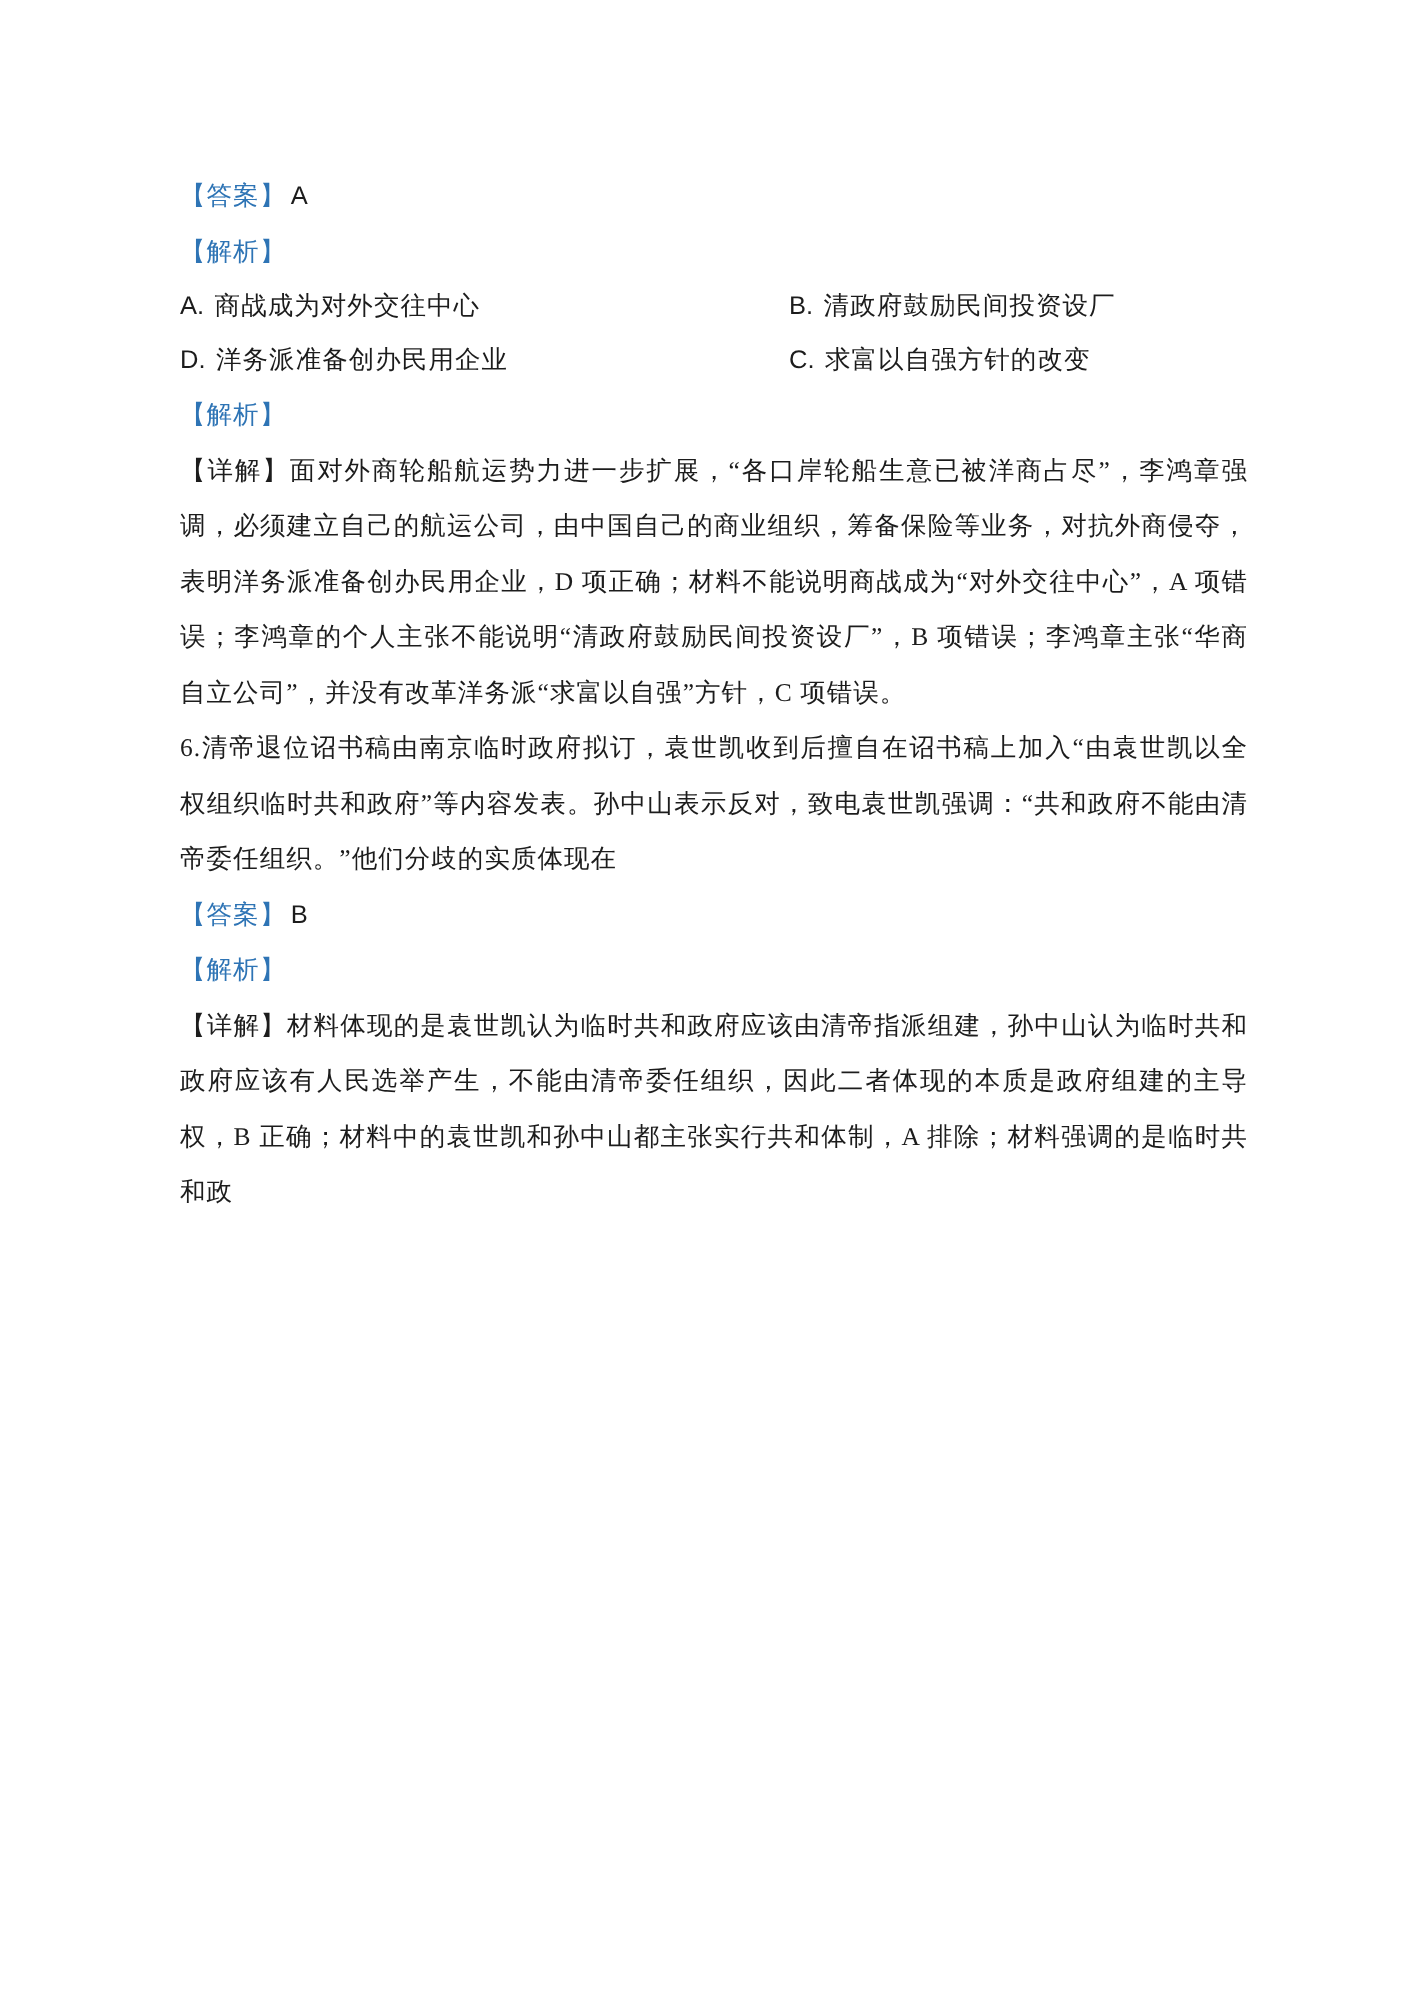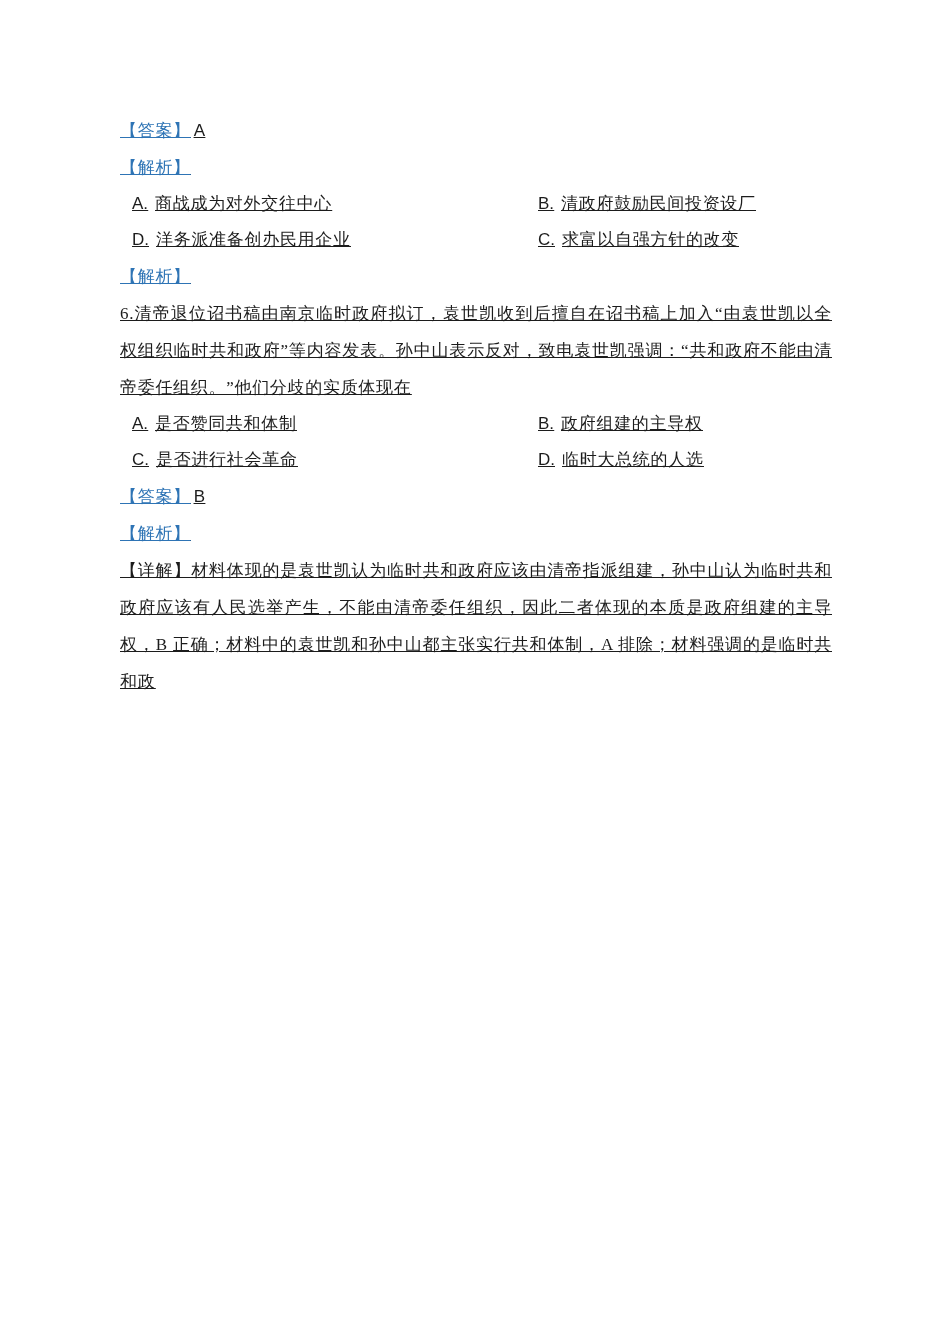--- a/index.html
+++ b/index.html
@@ -1,15 +1,15 @@
 <!DOCTYPE html>
 <html><head>
 <meta charset="utf-8">
 <style>
-  * { margin: 0; padding: 0; box-sizing: border-box; text-decoration: underline; }
+  * { margin: 0; padding: 0; box-sizing: border-box; }
   html, body {
     width: 950px; height: 1344px;
     background: #ffffff;
     font-family: "Liberation Serif", "DejaVu Serif", serif;
   }
   .page {
     position: relative;
     width: 950px; height: 1344px;
     background: #ffffff;
     overflow: hidden;
@@ -29,21 +29,21 @@
   .answer-letter {
     padding-left: 3px;
     font-family: "Liberation Sans", "DejaVu Sans", sans-serif;
     letter-spacing: 0;
   }
   .options {
     display: grid;
     grid-template-columns: 406px 1fr;
     line-height: 36px;
   }
-  .opt { white-space: nowrap; margin-left: 12px; }
+  .opt { white-space: nowrap; }
   .opt-key {
     font-family: "Liberation Sans", "DejaVu Sans", sans-serif;
     letter-spacing: 0;
     margin-right: 7px;
   }
 </style>
 </head>
 <body>
 
 <div class="page">
@@ -66,38 +66,27 @@
       <div class="opt">
         <span class="opt-key">D.</span><span>洋务派准备创办民用企业</span>
       </div>
       <div class="opt">
         <span class="opt-key">C.</span><span>求富以自强方针的改变</span>
       </div>
     </div>
     <p class="line">
       <span class="blue">【解析】</span>
     </p>
+    <p class="para">
+      <span>【详解】</span><span>面对外商轮船航运势力进一步扩展，“各口岸轮船生意已被洋商占尽”，李鸿章强调，必须建立自己的航运公司，由中国自己的商业组织，筹备保险等业务，对抗外商侵夺，表明洋务派准备创办民用企业，D 项正确；材料不能说明商战成为“对外交往中心”，A 项错误；李鸿章的个人主张不能说明“清政府鼓励民间投资设厂”，B 项错误；李鸿章主张“华商自立公司”，并没有改革洋务派“求富以自强”方针，C 项错误。</span>
+    </p>
 
     <p class="para">
       <span>6.</span><span>清帝退位诏书稿由南京临时政府拟订，袁世凯收到后擅自在诏书稿上加入“由袁世凯以全权组织临时共和政府”等内容发表。孙中山表示反对，致电袁世凯强调：“共和政府不能由清帝委任组织。”他们分歧的实质体现在</span>
     </p>
-    <div class="options">
-      <div class="opt">
-        <span class="opt-key">A.</span><span>是否赞同共和体制</span>
-      </div>
-      <div class="opt">
-        <span class="opt-key">B.</span><span>政府组建的主导权</span>
-      </div>
-      <div class="opt">
-        <span class="opt-key">C.</span><span>是否进行社会革命</span>
-      </div>
-      <div class="opt">
-        <span class="opt-key">D.</span><span>临时大总统的人选</span>
-      </div>
-    </div>
     <p class="line">
       <span class="blue">【答案】</span><span class="answer-letter">B</span>
     </p>
     <p class="line">
       <span class="blue">【解析】</span>
     </p>
     <p class="para">
       <span>【详解】</span><span>材料体现的是袁世凯认为临时共和政府应该由清帝指派组建，孙中山认为临时共和政府应该有人民选举产生，不能由清帝委任组织，因此二者体现的本质是政府组建的主导权，B 正确；材料中的袁世凯和孙中山都主张实行共和体制，A 排除；材料强调的是临时共和政</span>
     </p>
 

